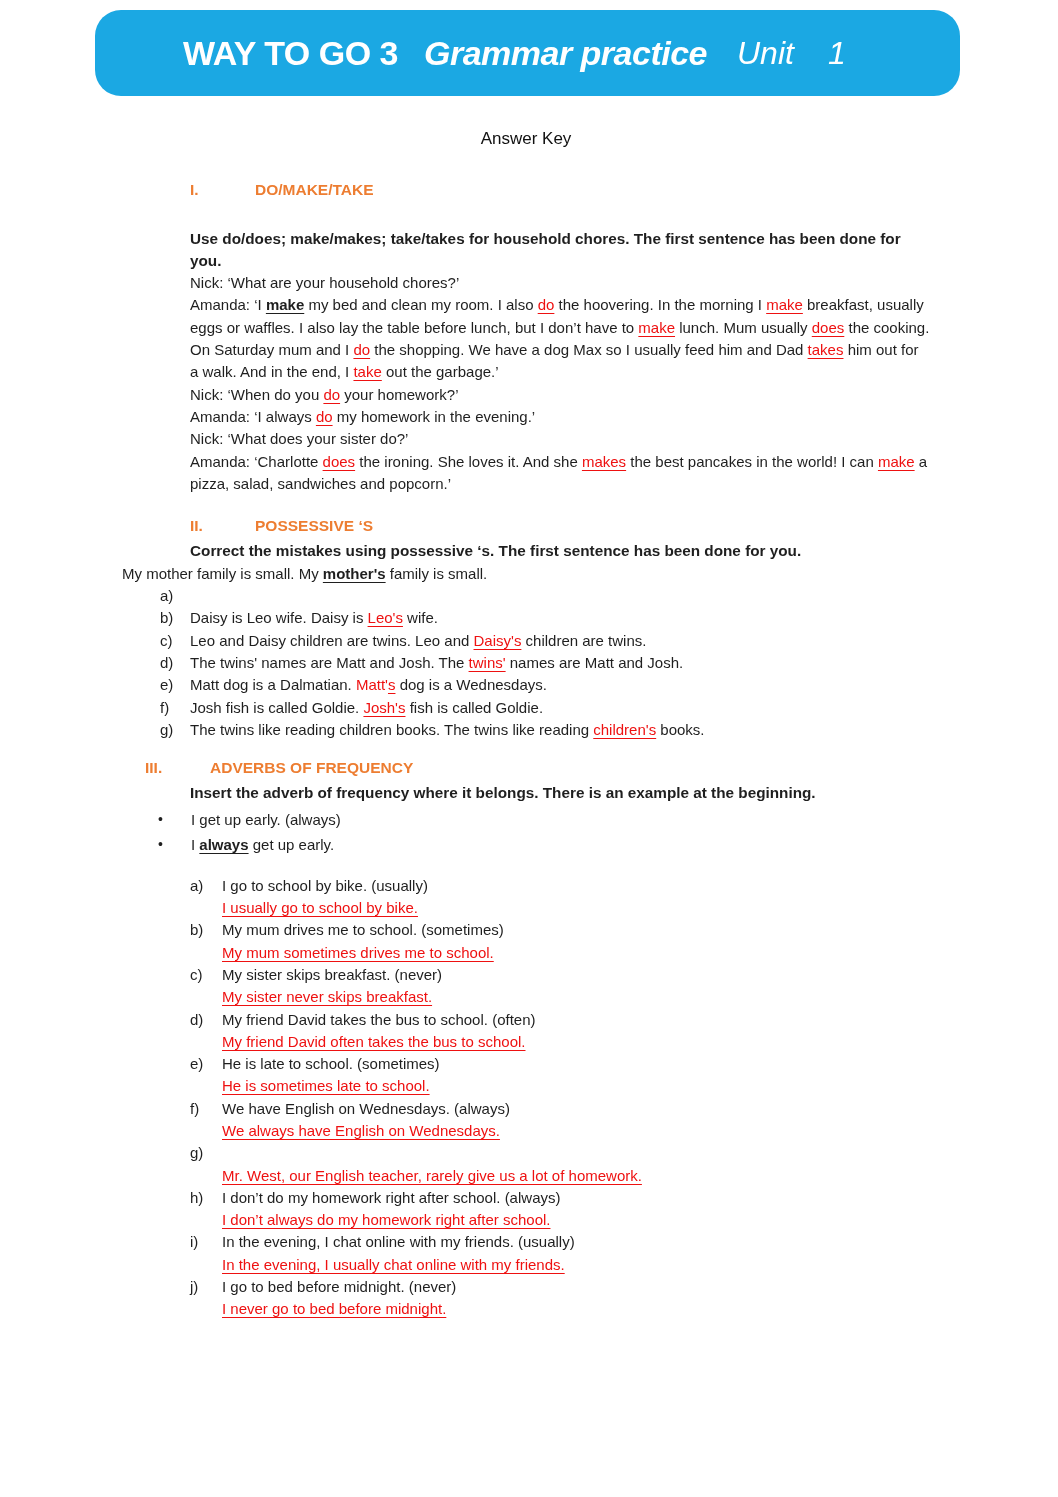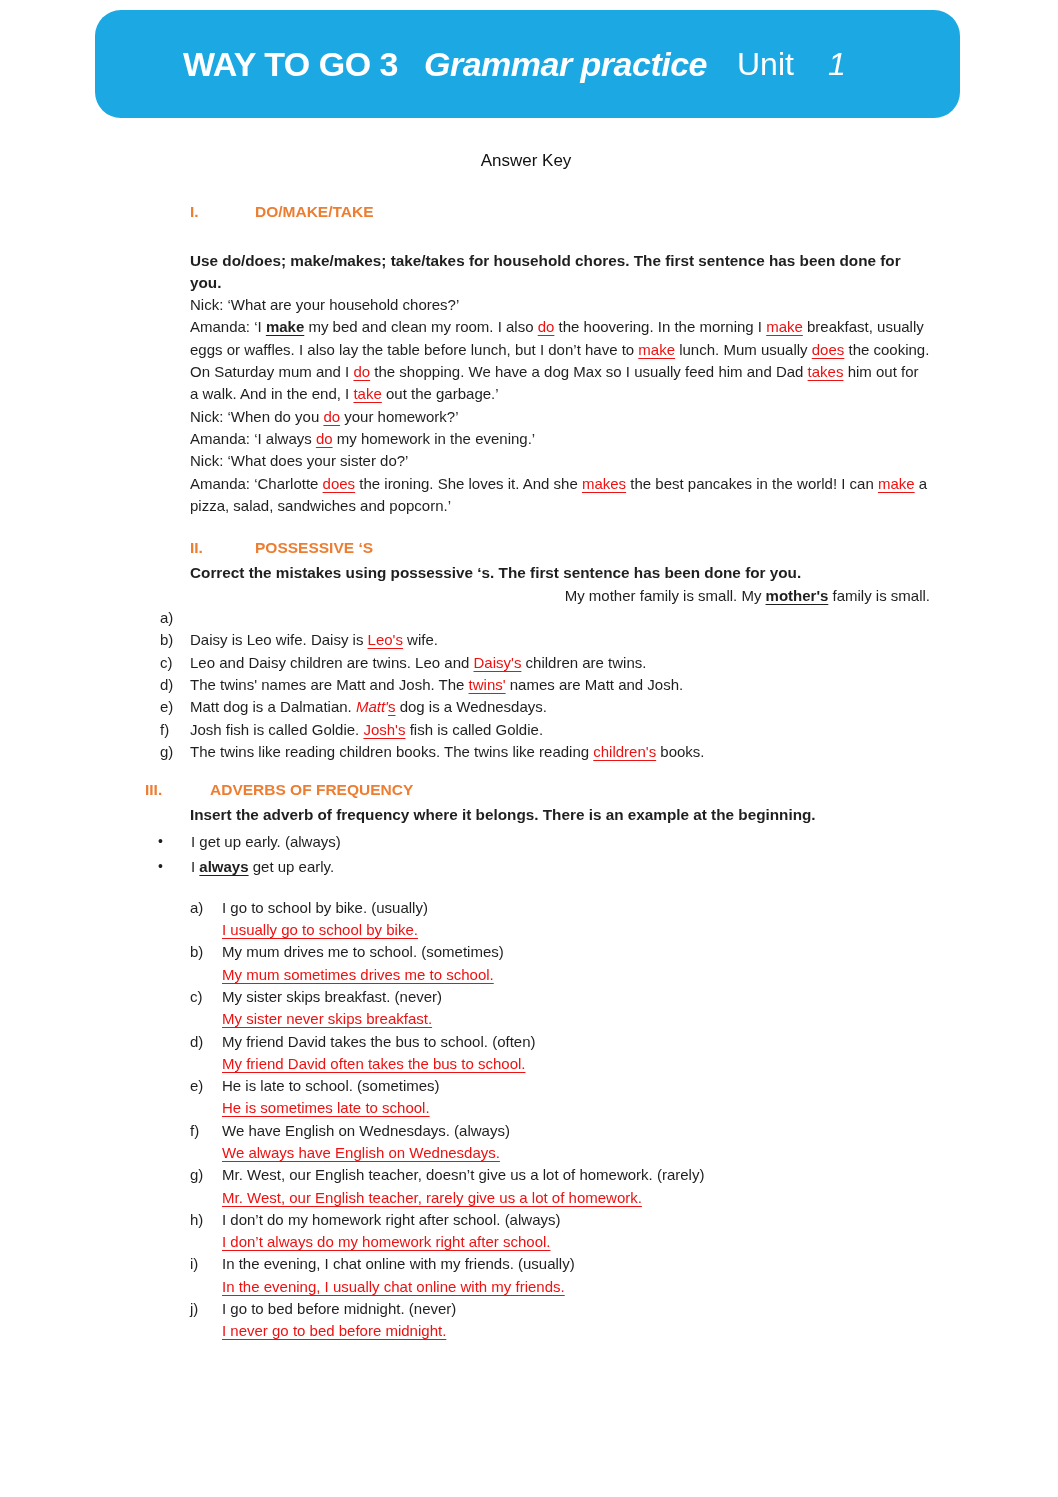--- a/index.html
+++ b/index.html
@@ -9,62 +9,62 @@
     --ink:#1f1f1f;
   }
   *{box-sizing:border-box;}
   html,body{margin:0;padding:0;}
   body{
     width:1058px;height:1497px;background:#ffffff;
     font-family:"Liberation Sans",sans-serif;color:var(--ink);
     font-size:15px;overflow:hidden;
   }
   .banner{
-    margin:10px 0 0 95px;width:865px;height:108px;
+    margin:10px 0 0 95px;width:865px;height:86px;
     background:var(--banner);border-radius:26px;
     display:flex;align-items:center;padding-left:88px;
     color:#fff;white-space:nowrap;
   }
   .banner .t-main{font-size:34px;font-weight:700;letter-spacing:-0.5px;}
   .banner .t-sub{font-size:34px;font-weight:700;font-style:italic;margin-left:26px;letter-spacing:-0.5px;}
-  .banner .t-unit{font-size:32px;font-weight:400;margin-left:30px;}
+  .banner .t-unit{font-size:32px;font-style:italic;font-weight:400;margin-left:30px;}
   .banner .t-unitnum{font-size:32px;font-style:italic;font-weight:400;margin-left:34px;}
   .content{padding:0 128px 0 122px;line-height:22.3px;}
   .answer-key{
     margin:32px 0 0 0;text-align:center;
     font-size:17px;font-weight:400;color:#111;
   }
   .sec-heading{display:flex;margin-left:68px;font-weight:700;color:var(--accent);font-size:15.5px;}
   .sec-heading .numeral{width:65px;flex:none;}
   .mt-sec1{margin-top:29px;}
   .mt-sec2{margin-top:20px;}
   .mt-sec3{margin-top:16px;margin-left:23px;}
   .instructions{margin:26px 0 0 68px;max-width:748px;font-weight:700;font-size:15.3px;}
   .instructions.tight{margin-top:3px;}
   .dialog{margin:0 0 0 68px;max-width:742px;}
   .line{margin:0;}
-  .example{margin:0;text-align:right;}
+  .example{margin:0;}
   .items{margin-left:38px;}
   .item{display:flex;}
   .item .label{width:30px;flex:none;}
   .bullets{margin:2px 0 0 36px;}
   .bullet-line{display:flex;line-height:25px;}
   .bullet-line .dot{width:33px;flex:none;font-size:14px;}
   .qa-list{margin:18px 0 0 68px;}
   .qa .q{display:flex;}
   .qa .q .label{width:32px;flex:none;}
   .qa .answer{
     margin-left:32px;color:var(--red);
     text-decoration:underline;text-decoration-skip-ink:none;text-underline-offset:3px;
   }
   
   .run-n{}
   .run-bu{font-weight:700;text-decoration:underline;text-decoration-skip-ink:none;text-underline-offset:3px;}
   .run-ru{color:var(--red);text-decoration:underline;text-decoration-skip-ink:none;text-underline-offset:3px;}
-  .run-r{color:var(--red);font-style:italic;}
+  .run-r{color:var(--red);}
 </style>
 </head>
 <body>
 
 <div>
 
   <header class="banner">
     <span class="t-main">WAY TO GO 3</span>
     <span class="t-sub">Grammar practice</span>
     <span class="t-unit">Unit</span>
@@ -179,21 +179,20 @@
         <div class="qa">
           <div class="q">
             <span class="label">f)</span>
             <span class="qtext">We have English on Wednesdays. (always)</span>
           </div>
           <div class="answer">We always have English on Wednesdays.</div>
         </div>
         <div class="qa">
           <div class="q">
             <span class="label">g)</span>
-            <span class="qtext">Mr. West, our English teacher, doesn’t give us a lot of homework. (rarely)</span>
           </div>
           <div class="answer">Mr. West, our English teacher, rarely give us a lot of homework.</div>
         </div>
         <div class="qa">
           <div class="q">
             <span class="label">h)</span>
             <span class="qtext">I don’t do my homework right after school. (always)</span>
           </div>
           <div class="answer">I don’t always do my homework right after school.</div>
         </div>

